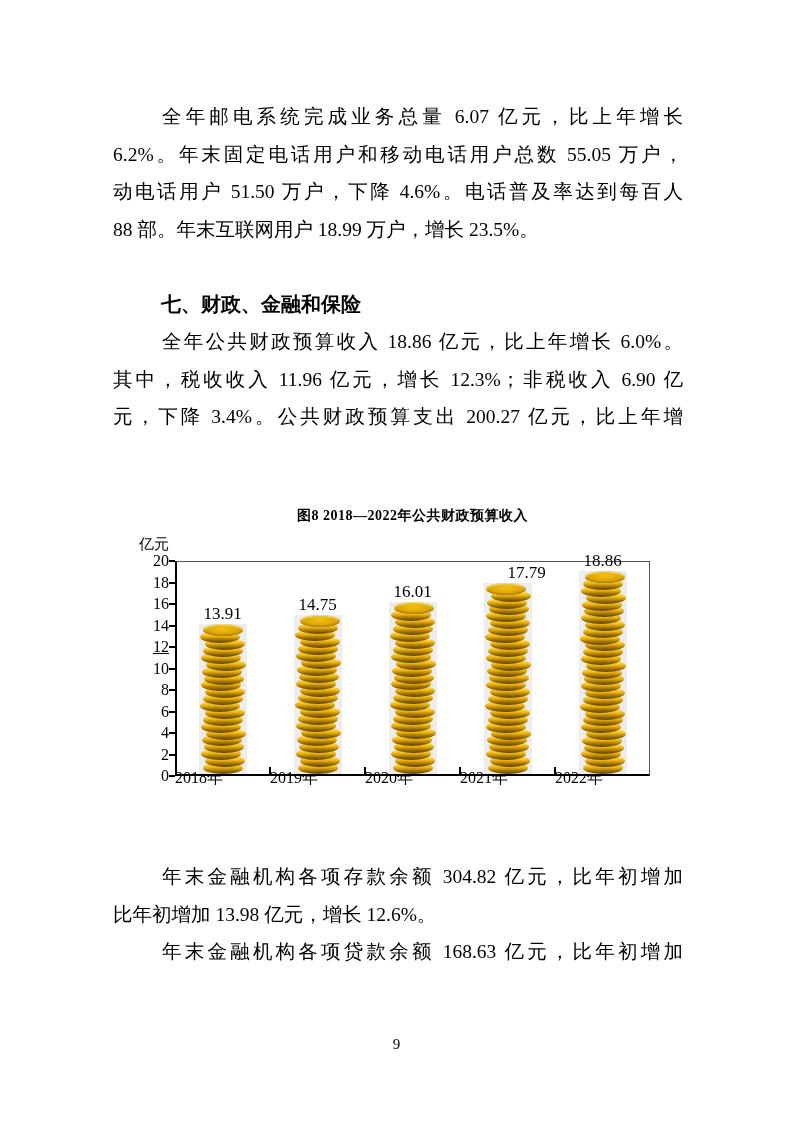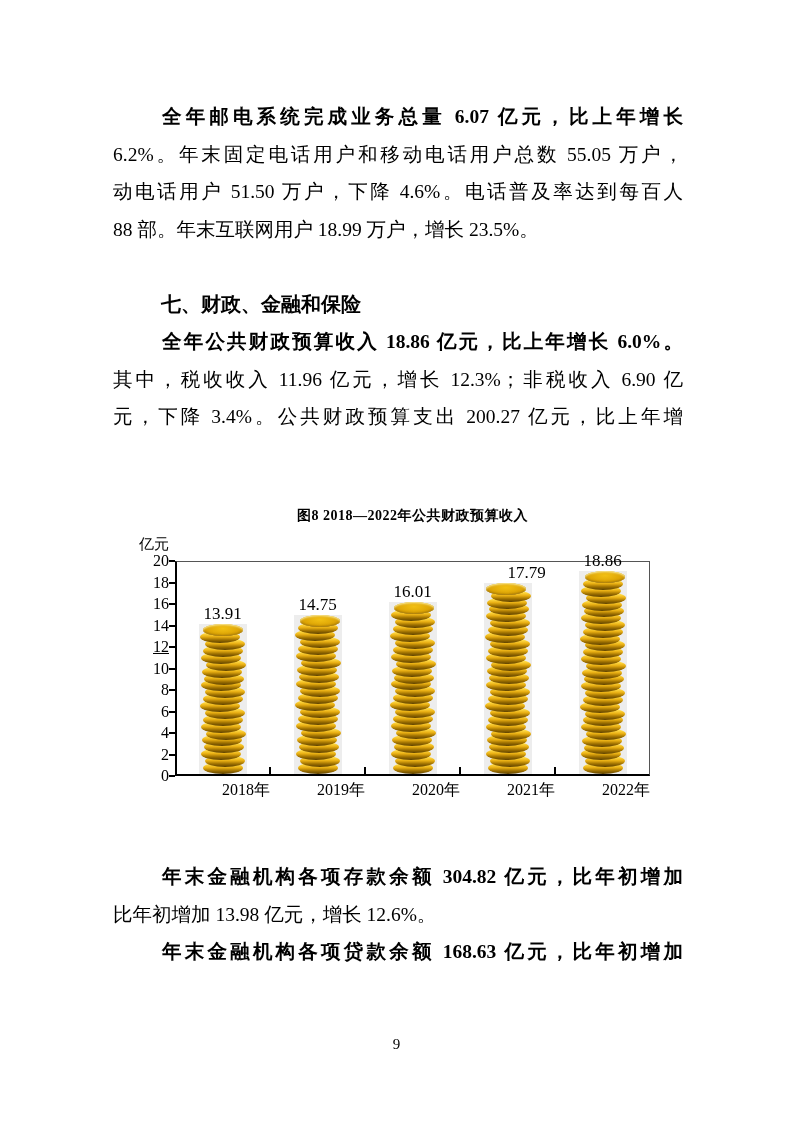--- a/index.html
+++ b/index.html
@@ -7,42 +7,42 @@
   .page {
     position:relative; width:793px; height:1122px; background:#fff;
     font-family:"Liberation Serif","DejaVu Serif",serif; color:#000; overflow:hidden;
   }
   .textblock { position:absolute; left:113px; width:570px; }
   .line {
     height:37.5px; line-height:37.5px; font-size:19.5px;
     text-align:justify; text-align-last:justify; overflow:hidden;
   }
   .line.no-j { text-align-last:left; }
-  .line.indent { padding-left:49px;font-weight:bold; }
+  .line.indent { padding-left:49px; }
   .heading-line {
     height:37.5px; line-height:37.5px; padding-left:48px;
     font-family:"Liberation Sans","DejaVu Sans",sans-serif;
     font-weight:bold; font-size:20px; text-align:left; text-align-last:left;
   }
   .figure { position:absolute; left:113px; top:505px; width:570px; height:312px; }
   .chart-title {
     position:absolute; left:62px; top:2px; width:475px; text-align:center;
     font-weight:bold; font-size:14px; letter-spacing:0.5px;
   }
   .unit-label { position:absolute; left:26px; top:30px; font-size:15px; }
   .plot {
     position:absolute; left:62px; top:56px; width:475px; height:215px;
     border-top:1px solid #555; border-right:1px solid #555;
     border-left:2px solid #000; border-bottom:2px solid #000;
     background:#fff;
   }
   .ytick-label { position:absolute; width:38px; text-align:right; font-size:16px; height:18px; line-height:18px; }
   .ytick-mark { position:absolute; width:6px; height:2px; background:#000; }
   .xtick-mark { position:absolute; width:2px; height:7px; background:#000; }
-  .xcat-label { position:absolute; width:95px; text-align:right; font-size:16px; height:20px; line-height:20px; top:275px; }
+  .xcat-label { position:absolute; width:95px; text-align:left; font-size:16px; height:20px; line-height:20px; top:263px; }
   .bar-label { position:absolute; width:95px; text-align:center; font-size:17px; height:20px; line-height:20px; }
   .stack { position:absolute; width:48px; background:#ededed; }
   .coin {
     position:absolute; width:40px; height:12px; border-radius:50%;
     background:linear-gradient(180deg,#fff2a8 0%,#ffd944 22%,#e8ae12 48%,#9a6d00 75%,#5f4300 100%);
   }
   .coinface {
     position:absolute; width:40px; height:12px; border-radius:50%;
     background:radial-gradient(ellipse at 50% 38%,#f2c013 0%,#dda405 60%,#bf8c00 100%);
     box-shadow:inset 0 1px 2px rgba(255,245,180,0.9), inset 0 -1px 2px rgba(130,90,0,0.6);

